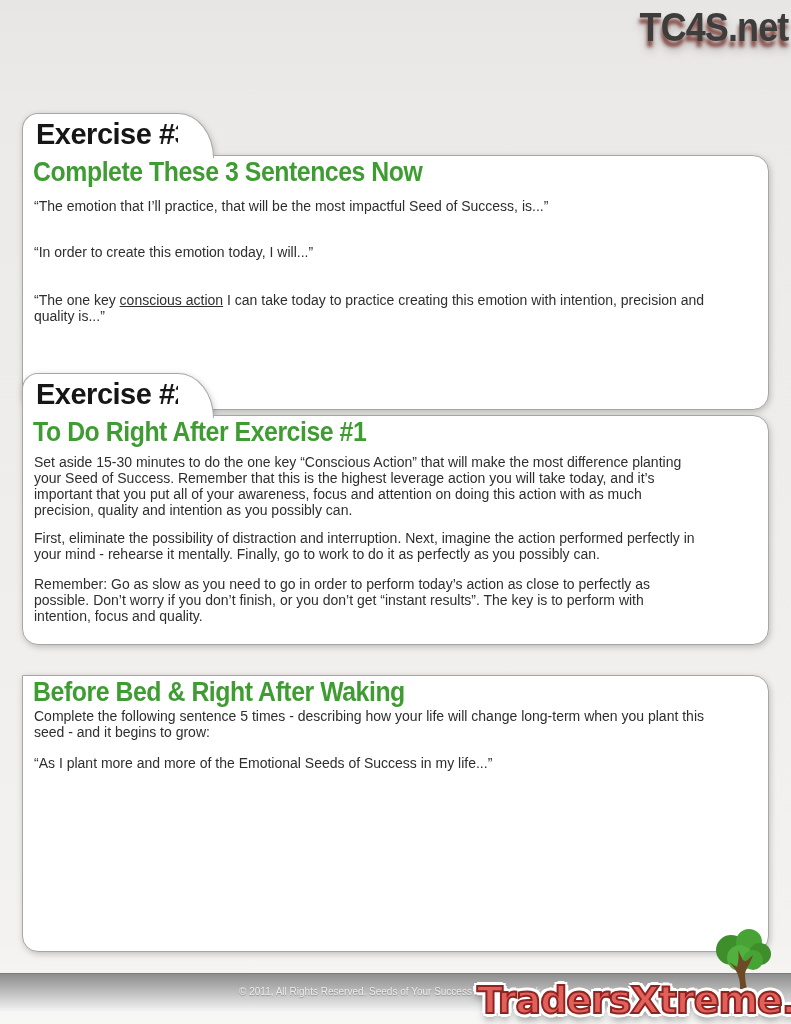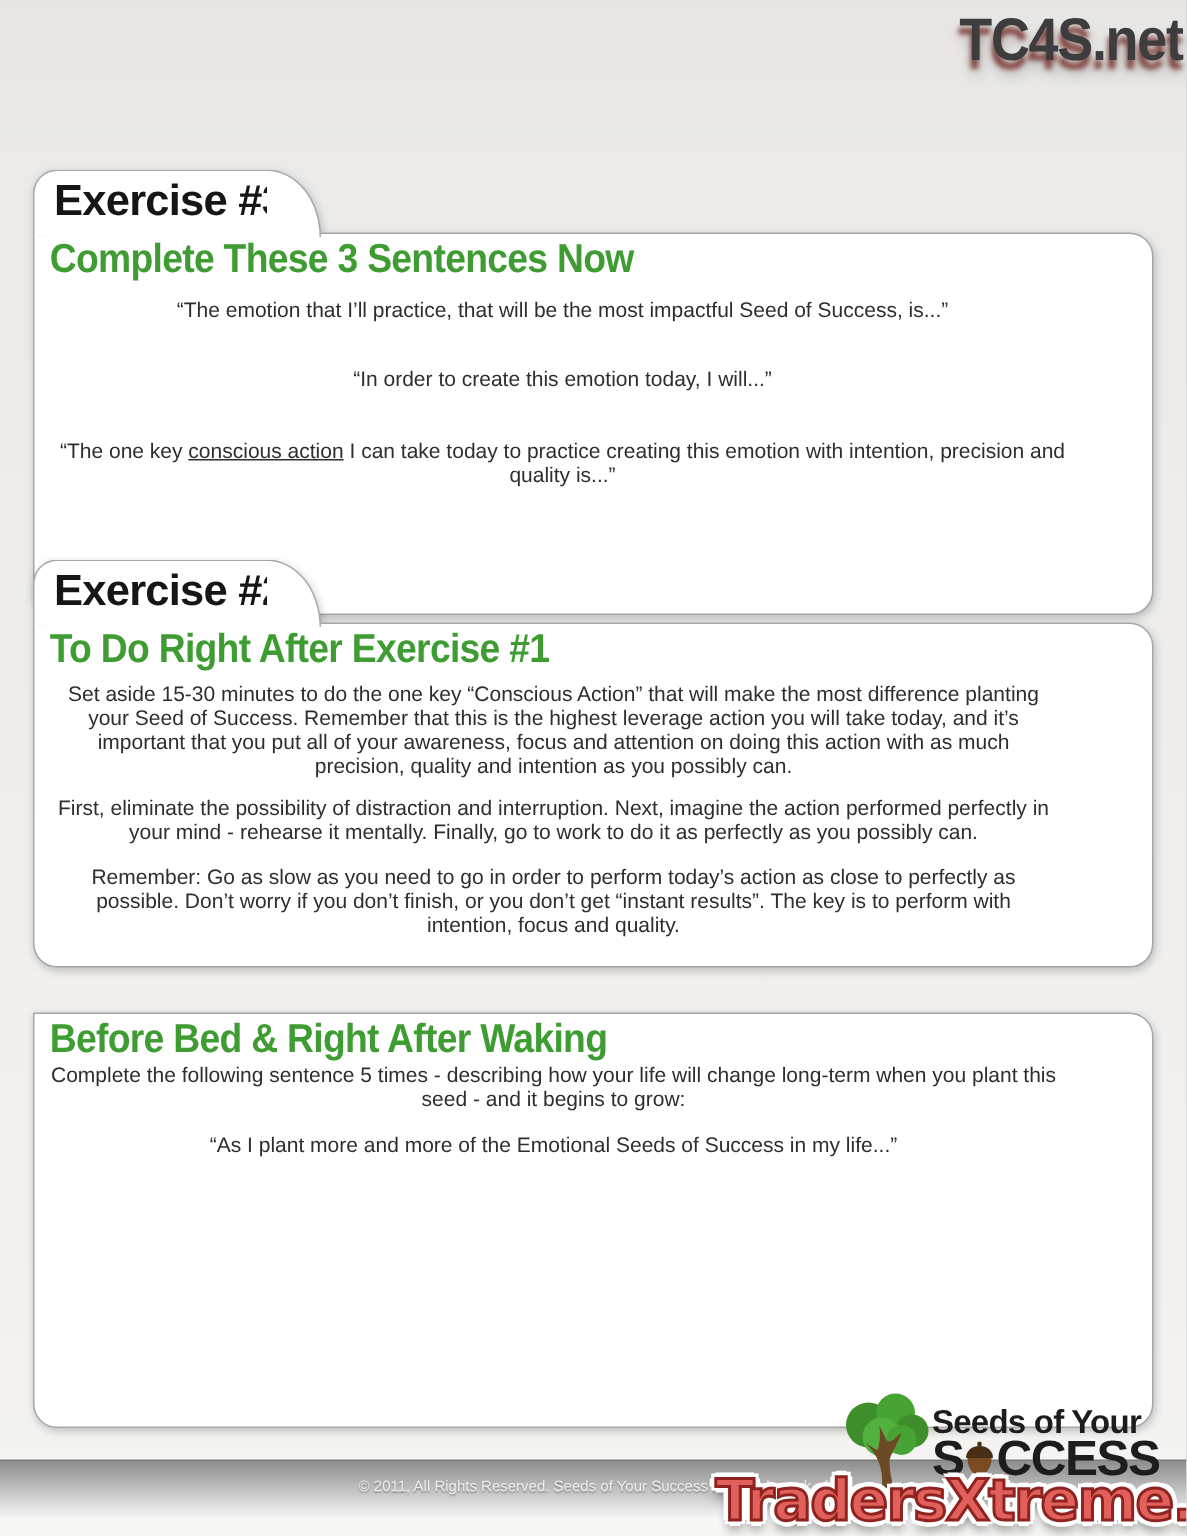--- a/index.html
+++ b/index.html
@@ -41,21 +41,21 @@
   }
   .body {
     position:absolute; left:0; right:0; top:42px; bottom:0; z-index:1;
     background:#fff; border:1px solid #a6a6a6; border-radius:0 16px 16px 16px;
   }
   .green-h {
     margin:0; padding:2px 0 0 11px; font-size:27px; font-weight:700; line-height:28px;
     color:#3f9c33; letter-spacing:-0.5px; white-space:nowrap;
     transform:scaleX(0.92); transform-origin:left top;
   }
-  .body p { margin:0; padding:0 64px 0 11px; font-size:14px; line-height:16px; color:#2e2e2e;text-align:center; }
+  .body p { margin:0; padding:0 64px 0 11px; font-size:14px; line-height:16px; color:#2e2e2e; }
   .card1 .body p { padding-right:52px; }
   .card1 p.pp1 { margin-top:12px; }
   .card1 p.pp2 { margin-top:30px; }
   .card1 p.pp3 { margin-top:32px; }
   .u { text-decoration:underline; }
   .card2 p.pp1 { margin-top:8px; }
   .card2 p.pp2 { margin-top:12px; }
   .card2 p.pp3 { margin-top:14px; }
   .card3 p.pp1 { margin-top:2px; }
   .card3 p.pp2 { margin-top:15px; }
@@ -137,32 +137,20 @@
 
   <div class="logo">
     <svg class="logo-tree" width="72" height="66" viewBox="0 0 72 66">
       <circle cx="24" cy="24" r="15" fill="#3e8e2c"></circle>
       <circle cx="42" cy="16" r="13" fill="#47a334"></circle>
       <circle cx="53" cy="28" r="11" fill="#3e8e2c"></circle>
       <circle cx="33" cy="32" r="13" fill="#52b13e"></circle>
       <circle cx="46" cy="34" r="10" fill="#47a334"></circle>
       <path d="M33 66 C34 52 30 44 22 36 L30 41 C32 34 32 29 31 24 L36 34 C39 37 41 33 46 29 C43 38 39 42 38 48 C38 54 39 60 41 66 Z" fill="#6d4a26"></path>
     </svg>
-    <div class="logo-text">
-      <div class="logo-l1">Seeds of Your</div>
-      <div class="logo-l2">
-        <span>S</span>
-          <svg class="acorn" width="20" height="26" viewBox="0 0 20 26">
-          <path d="M10 24 C4 21 2 16 2 11 L18 11 C18 16 16 21 10 24 Z" fill="#7a4a22"></path>
-          <path d="M1 11 C1 6 5 3 10 3 C15 3 19 6 19 11 Z" fill="#4a2f17"></path>
-          <rect x="8.6" y="0" width="2.8" height="4" rx="1.2" fill="#4a2f17"></rect>
-        </svg>
-          <span>CCESS</span>
-      </div>
-    </div>
   </div>
 
   <div class="footer-bar">
     <div class="copyright">© 2011, All Rights Reserved. Seeds of Your Success is a Trademark of</div>
   </div>
 
   <div class="wm-traders">TradersXtreme.com</div>
 
 </div>
 

